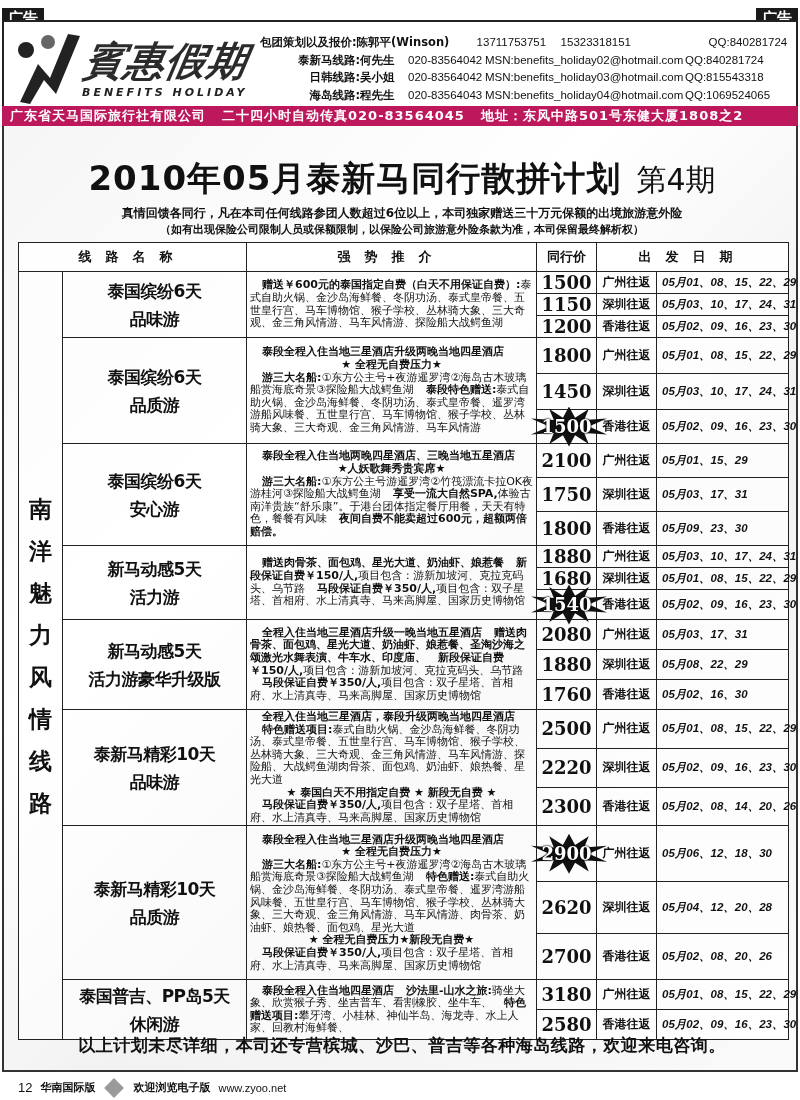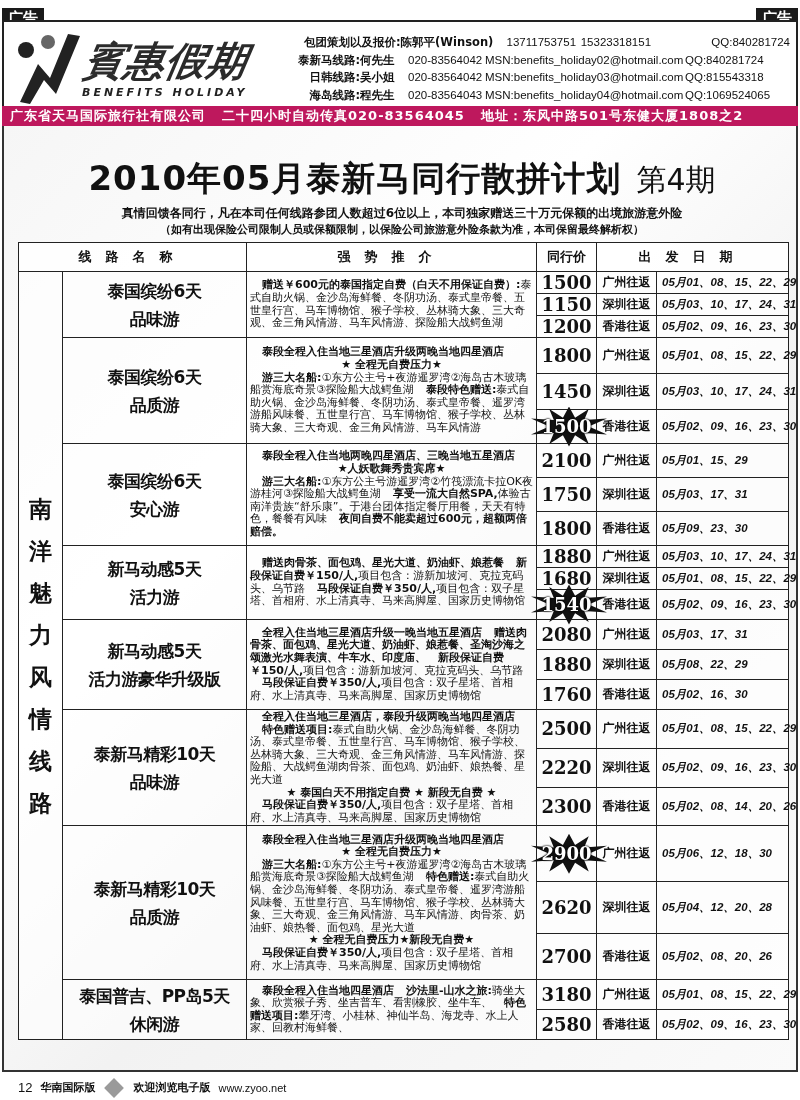--- a/index.html
+++ b/index.html
@@ -72,21 +72,21 @@
       <circle cx="10" cy="22" r="8" fill="#222"></circle>
       <circle cx="32" cy="14" r="7" fill="#666"></circle>
       <path d="M4 74 L22 36 L34 50 L52 6 L64 8 L40 66 L28 52 L14 76 Z" fill="#222"></path>
     </svg>
     <div class="logo-text">賓惠假期</div>
     <div class="logo-sub">BENEFITS HOLIDAY</div>
   </div>
 
   <div class="contacts">
     <div class="contact-row first">
-      <span class="c-label" style="width:auto;text-align:right;margin-left:44px;">包团策划以及报价:</span>
+      <span class="c-label" style="width:auto;text-align:right;">包团策划以及报价:</span>
       <span class="c-name" style="width:120px;">陈郭平(Winson)</span>
       <span class="c-phone" style="width:84px;">13711753751</span>
       <span class="c-phone" style="width:148px;">15323318151</span>
       <span class="c-qq">QQ:840281724</span>
     </div>
     <div class="contact-row">
       <span class="c-label">泰新马线路:</span>
       <span class="c-name" style="width:48px;">何先生</span>
       <span class="c-phone">020-83564042</span>
       <span class="c-msn" style="width:200px;">MSN:benefits_holiday02@hotmail.com</span>
@@ -302,20 +302,21 @@
           <td class="dates">05月01、08、15、22、29</td>
         </tr>
         <tr style="height: 30px;">
           <td class="price"><span>2580</span></td>
           <td class="dep">香港往返</td>
           <td class="dates">05月02、09、16、23、30</td>
         </tr>
       </tbody>
   </table>
 
+  <div class="bottom-note">以上计划未尽详细，本司还专营槟城、沙巴、普吉等各种海岛线路，欢迎来电咨询。</div>
 </div>
 
 <div class="footer">
   <span class="page">12</span>
   <span class="edition">华南国际版</span>
   <span class="diamond"></span>
   <span class="edition">欢迎浏览电子版</span>
   <span class="site">www.zyoo.net</span>
 </div>
 

